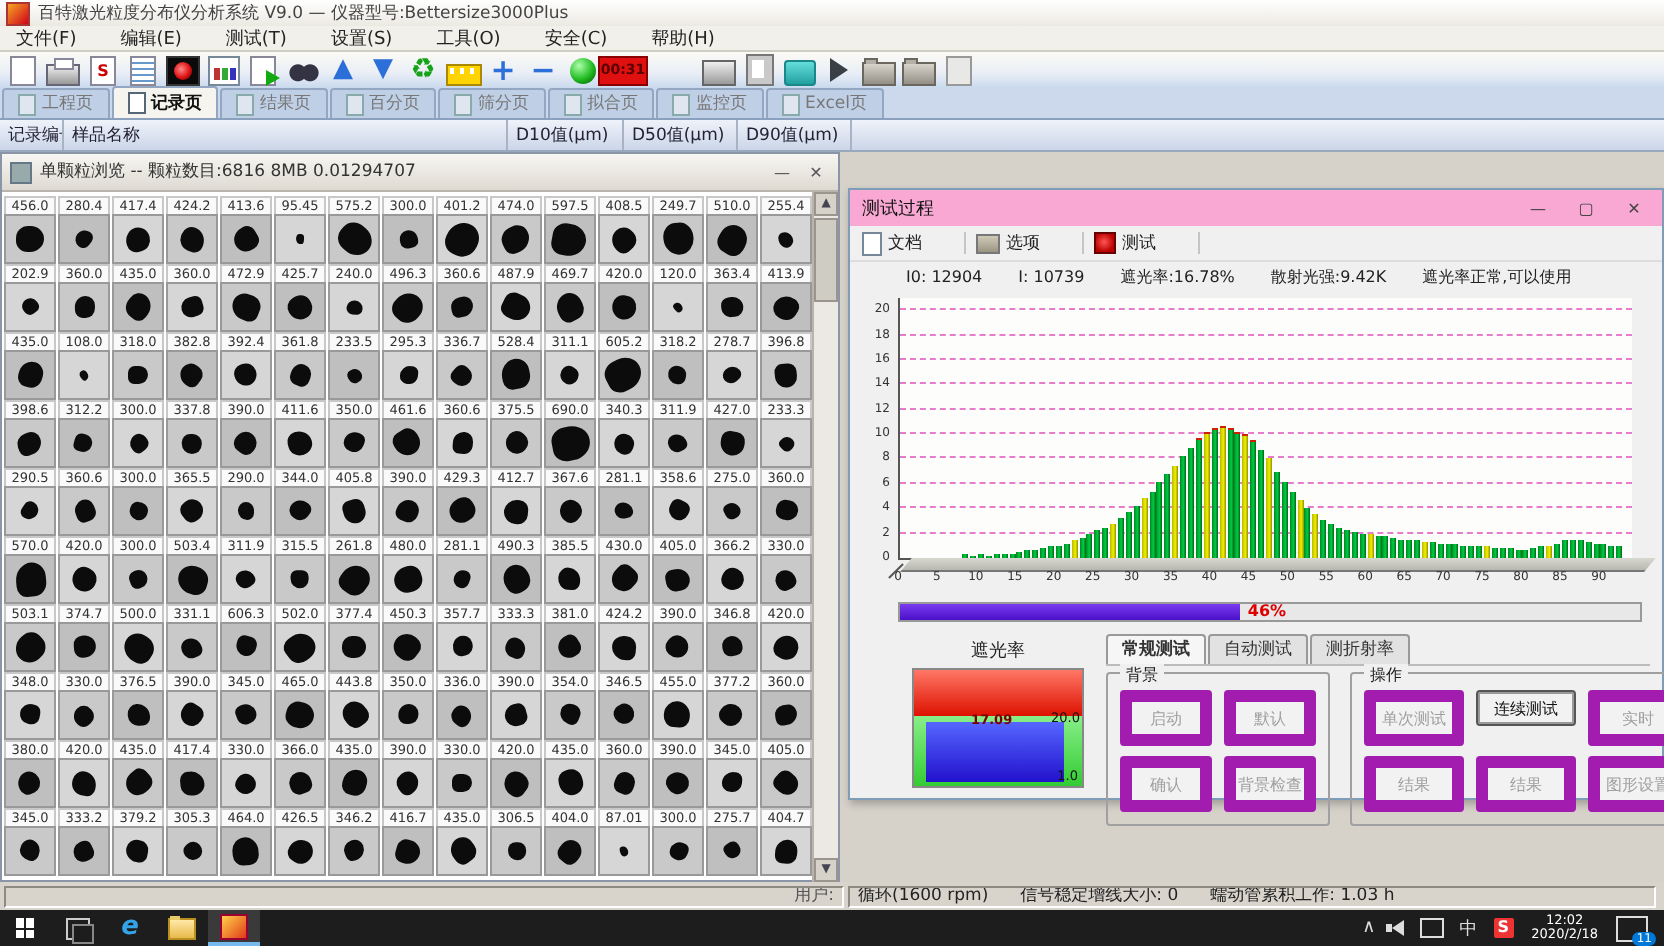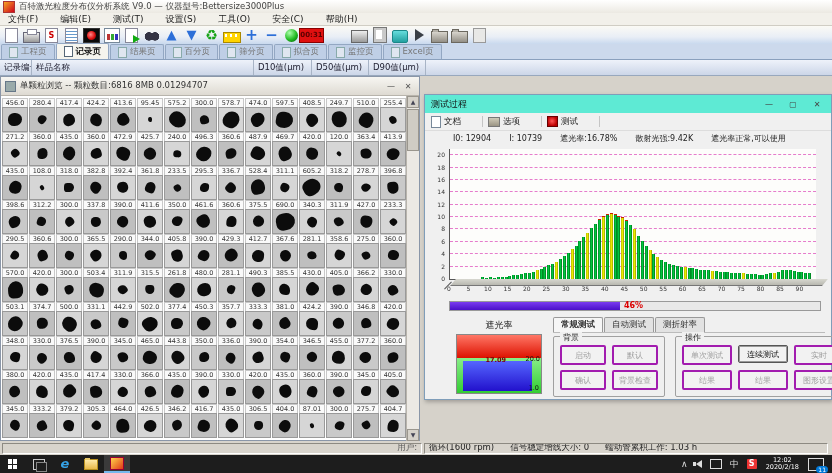--- a/index.html
+++ b/index.html
@@ -69,21 +69,21 @@
   .pcell{width:26px;margin-right:1px;text-align:center;}
   .pnum{font-size:6.5px;color:#333;height:8px;line-height:8px;border:1px solid #c8c8c8;border-bottom:none;background:#fafafa;white-space:nowrap;overflow:hidden;}
   .pbox{width:24px;height:23px;border:1px solid #999;margin:0 auto;display:flex;align-items:center;justify-content:center;overflow:hidden;}
   .pblob{background:#0c0c0c;}
   .pw-scrollbar{position:absolute;right:0;top:0;width:12px;height:345px;background:#ece9e4;border-left:1px solid #b8b4ac;}
   .sb-btn{width:12px;height:12px;background:#d6d2ca;border:1px solid #9a968e;box-sizing:border-box;font-size:6px;line-height:10px;text-align:center;color:#445;}
   .sb-btn.down{position:absolute;bottom:0;}
   .sb-thumb{position:absolute;top:13px;left:0;width:12px;height:42px;background:#cfccc4;border:1px solid #9a968e;box-sizing:border-box;}
   
   .test-win{position:absolute;left:424px;top:18px;width:408px;height:306px;background:#f0f0f0;border:1px solid #7f9db9;box-sizing:border-box;box-shadow:1px 2px 4px rgba(0,0,0,.25);}
-  .tw-titlebar{height:18px;background:#5eead4;display:flex;align-items:center;padding:0 6px;}
+  .tw-titlebar{height:18px;background:#f9a8d4;display:flex;align-items:center;padding:0 6px;}
   .tw-title{flex:1;font-size:9px;color:#111;}
   .tw-btn{width:16px;height:14px;display:flex;align-items:center;justify-content:center;font-size:8px;color:#444;margin-left:8px;}
   .tw-toolbar{height:17px;display:flex;align-items:center;padding-left:6px;background:#f0f0f0;border-bottom:1px solid #ddd;}
   .twtool{display:flex;align-items:center;margin-right:16px;}
   .twicon{display:inline-block;margin-right:3px;position:relative;}
   .doc-icon{width:8px;height:10px;background:#fff;border:1px solid #789;}
   .options-icon{width:10px;height:8px;background:linear-gradient(#cfcab8,#9a9484);border:1px solid #777;}
   .test-icon{width:9px;height:9px;background:radial-gradient(circle at 45% 45%,#f55,#b00 70%);border:1px solid #600;}
   .twlab{font-size:8.5px;color:#222;}
   .tsep{width:1px;height:11px;background:#c5c5c5;margin:0 5px;}
@@ -119,21 +119,21 @@
   .right-block{position:absolute;left:128px;top:222px;width:272px;}
   .test-tabs{display:flex;height:15px;align-items:flex-end;}
   .ttab{padding:1px 7px;font-size:8.5px;border:1px solid #999;border-bottom:none;background:#e2e2e2;color:#333;margin-right:1px;border-radius:2px 2px 0 0;}
   .ttab.active{background:#f6f6f6;font-weight:bold;}
   .groups{display:flex;border-top:1px solid #bbb;padding-top:3px;}
   .groupbox{border:1px solid #a0a0a0;border-radius:2px;position:relative;margin-right:10px;padding:8px 6px 6px 6px;}
   .groupbox .legend{position:absolute;left:6px;top:-5px;background:#f0f0f0;padding:0 3px;font-size:8px;color:#222;}
   .gbtn-grid{display:grid;grid-gap:5px 6px;}
   .bg-grid{grid-template-columns:46px 46px;}
   .op-grid{grid-template-columns:50px 50px 50px;}
-  .gbtn{height:16px;background:#f2f2f2;border:2px solid #a21caf;border-radius:2px;font-size:8px;color:#a0a0a0;display:flex;align-items:center;justify-content:center;white-space:nowrap;overflow:hidden;}
+  .gbtn{height:16px;background:#f2f2f2;border:6px solid #a21caf;border-radius:2px;font-size:8px;color:#a0a0a0;display:flex;align-items:center;justify-content:center;white-space:nowrap;overflow:hidden;}
   .gbtn.on{color:#111;border:1px solid #555;box-shadow:inset 0 0 0 1px #999;}
   
   .statusbar{position:absolute;left:0;top:441px;width:832px;height:14px;background:#d8d4cc;display:flex;align-items:center;padding:0 2px;box-sizing:border-box;font-size:8.5px;color:#222;}
   .sfield{height:11px;border:1px solid;border-color:#8d8a82 #ffffff #ffffff #8d8a82;display:flex;align-items:center;padding:0 4px;margin-right:2px;box-sizing:border-box;white-space:nowrap;overflow:hidden;}
   .sf1{width:420px;justify-content:flex-end;color:#555;}
   .sf2{flex:1;}
   .sf2 span{margin-right:16px;}
   
   .taskbar{position:absolute;left:0;top:455px;width:832px;height:18px;background:#1d1d1d;display:flex;align-items:center;color:#eee;}
   .tk{width:26px;height:18px;display:flex;align-items:center;justify-content:center;}
@@ -349,21 +349,21 @@
                   <div class="pblob" style="width: 16.8135px; height: 15.4508px; border-radius: 48% 52% 55% 45%; transform: rotate(42deg);"></div>
                 </div>
               </div>
               <div class="pcell">
                 <div class="pnum">300.0</div>
                 <div class="pbox" style="background: rgb(191, 191, 191);">
                   <div class="pblob" style="width: 8.76923px; height: 9.01538px; border-radius: 58% 42% 45% 55%; transform: rotate(79deg);"></div>
                 </div>
               </div>
               <div class="pcell">
-                <div class="pnum">578.7</div>
+                <div class="pnum">401.2</div>
                 <div class="pbox" style="background: rgb(214, 214, 214);">
                   <div class="pblob" style="width: 16.9158px; height: 15.5327px; border-radius: 50% 50% 42% 58%; transform: rotate(116deg);"></div>
                 </div>
               </div>
               <div class="pcell">
                 <div class="pnum">474.0</div>
                 <div class="pbox" style="background: rgb(201, 201, 201);">
                   <div class="pblob" style="width: 13.8554px; height: 13.0843px; border-radius: 62% 38% 52% 48%; transform: rotate(153deg);"></div>
                 </div>
               </div>
@@ -393,21 +393,21 @@
               </div>
               <div class="pcell">
                 <div class="pnum">255.4</div>
                 <div class="pbox" style="background: rgb(214, 214, 214);">
                   <div class="pblob" style="width: 7.46554px; height: 7.97243px; border-radius: 50% 50% 42% 58%; transform: rotate(158deg);"></div>
                 </div>
               </div>
             </div>
             <div class="prow">
               <div class="pcell">
-                <div class="pnum">271.2</div>
+                <div class="pnum">202.9</div>
                 <div class="pbox" style="background: rgb(214, 214, 214);">
                   <div class="pblob" style="width: 7.92738px; height: 8.34191px; border-radius: 58% 42% 45% 55%; transform: rotate(53deg);"></div>
                 </div>
               </div>
               <div class="pcell">
                 <div class="pnum">360.0</div>
                 <div class="pbox" style="background: rgb(201, 201, 201);">
                   <div class="pblob" style="width: 10.5231px; height: 10.4185px; border-radius: 50% 50% 42% 58%; transform: rotate(90deg);"></div>
                 </div>
               </div>
@@ -877,21 +877,21 @@
                   <div class="pblob" style="width: 14.6154px; height: 13.6923px; border-radius: 50% 50% 42% 58%; transform: rotate(32deg);"></div>
                 </div>
               </div>
               <div class="pcell">
                 <div class="pnum">331.1</div>
                 <div class="pbox" style="background: rgb(201, 201, 201);">
                   <div class="pblob" style="width: 9.67831px; height: 9.74265px; border-radius: 62% 38% 52% 48%; transform: rotate(69deg);"></div>
                 </div>
               </div>
               <div class="pcell">
-                <div class="pnum">442.9</div>
+                <div class="pnum">606.3</div>
                 <div class="pbox" style="background: rgb(191, 191, 191);">
                   <div class="pblob" style="width: 10.1606px; height: 10.1285px; border-radius: 44% 56% 60% 40%; transform: rotate(106deg);"></div>
                 </div>
               </div>
               <div class="pcell">
                 <div class="pnum">502.0</div>
                 <div class="pbox" style="background: rgb(214, 214, 214);">
                   <div class="pblob" style="width: 14.6738px; height: 13.7391px; border-radius: 52% 48% 38% 62%; transform: rotate(143deg);"></div>
                 </div>
               </div>

